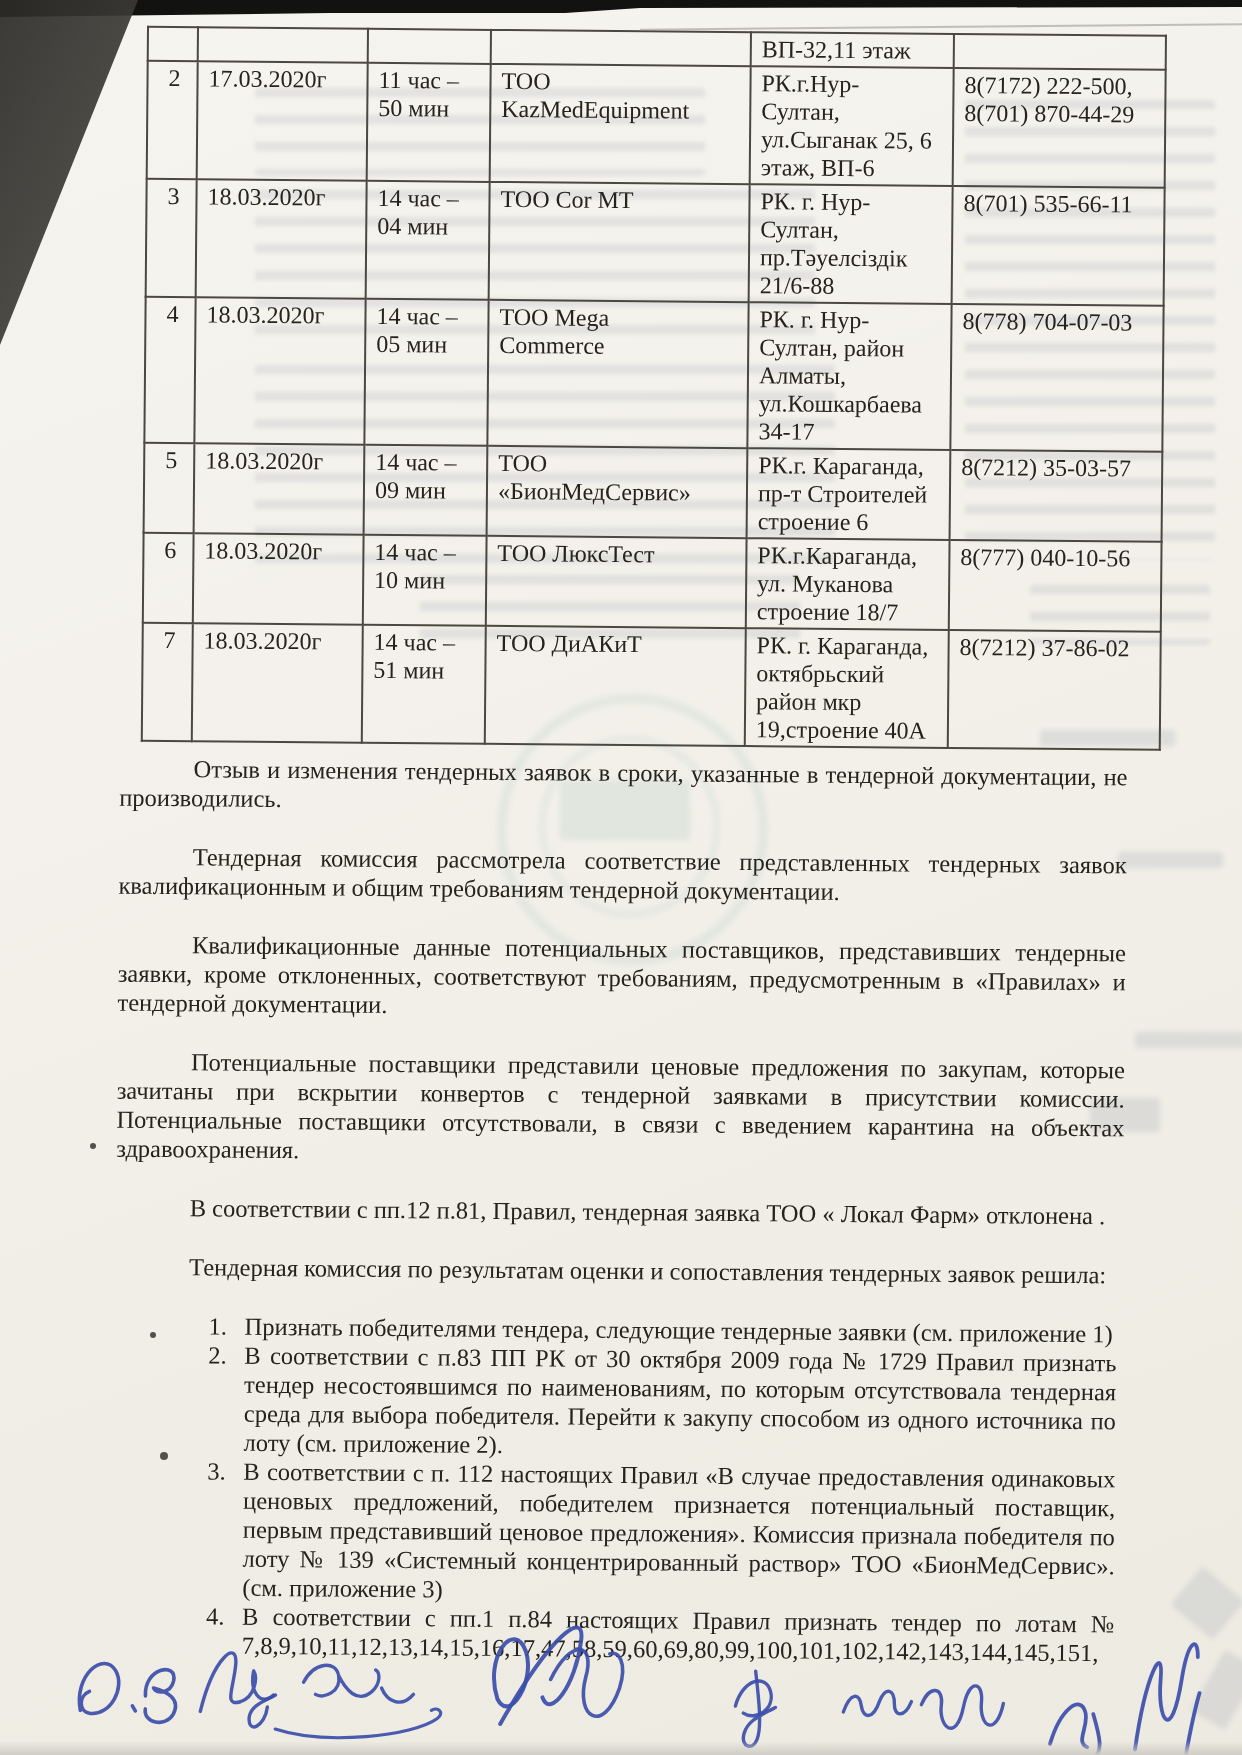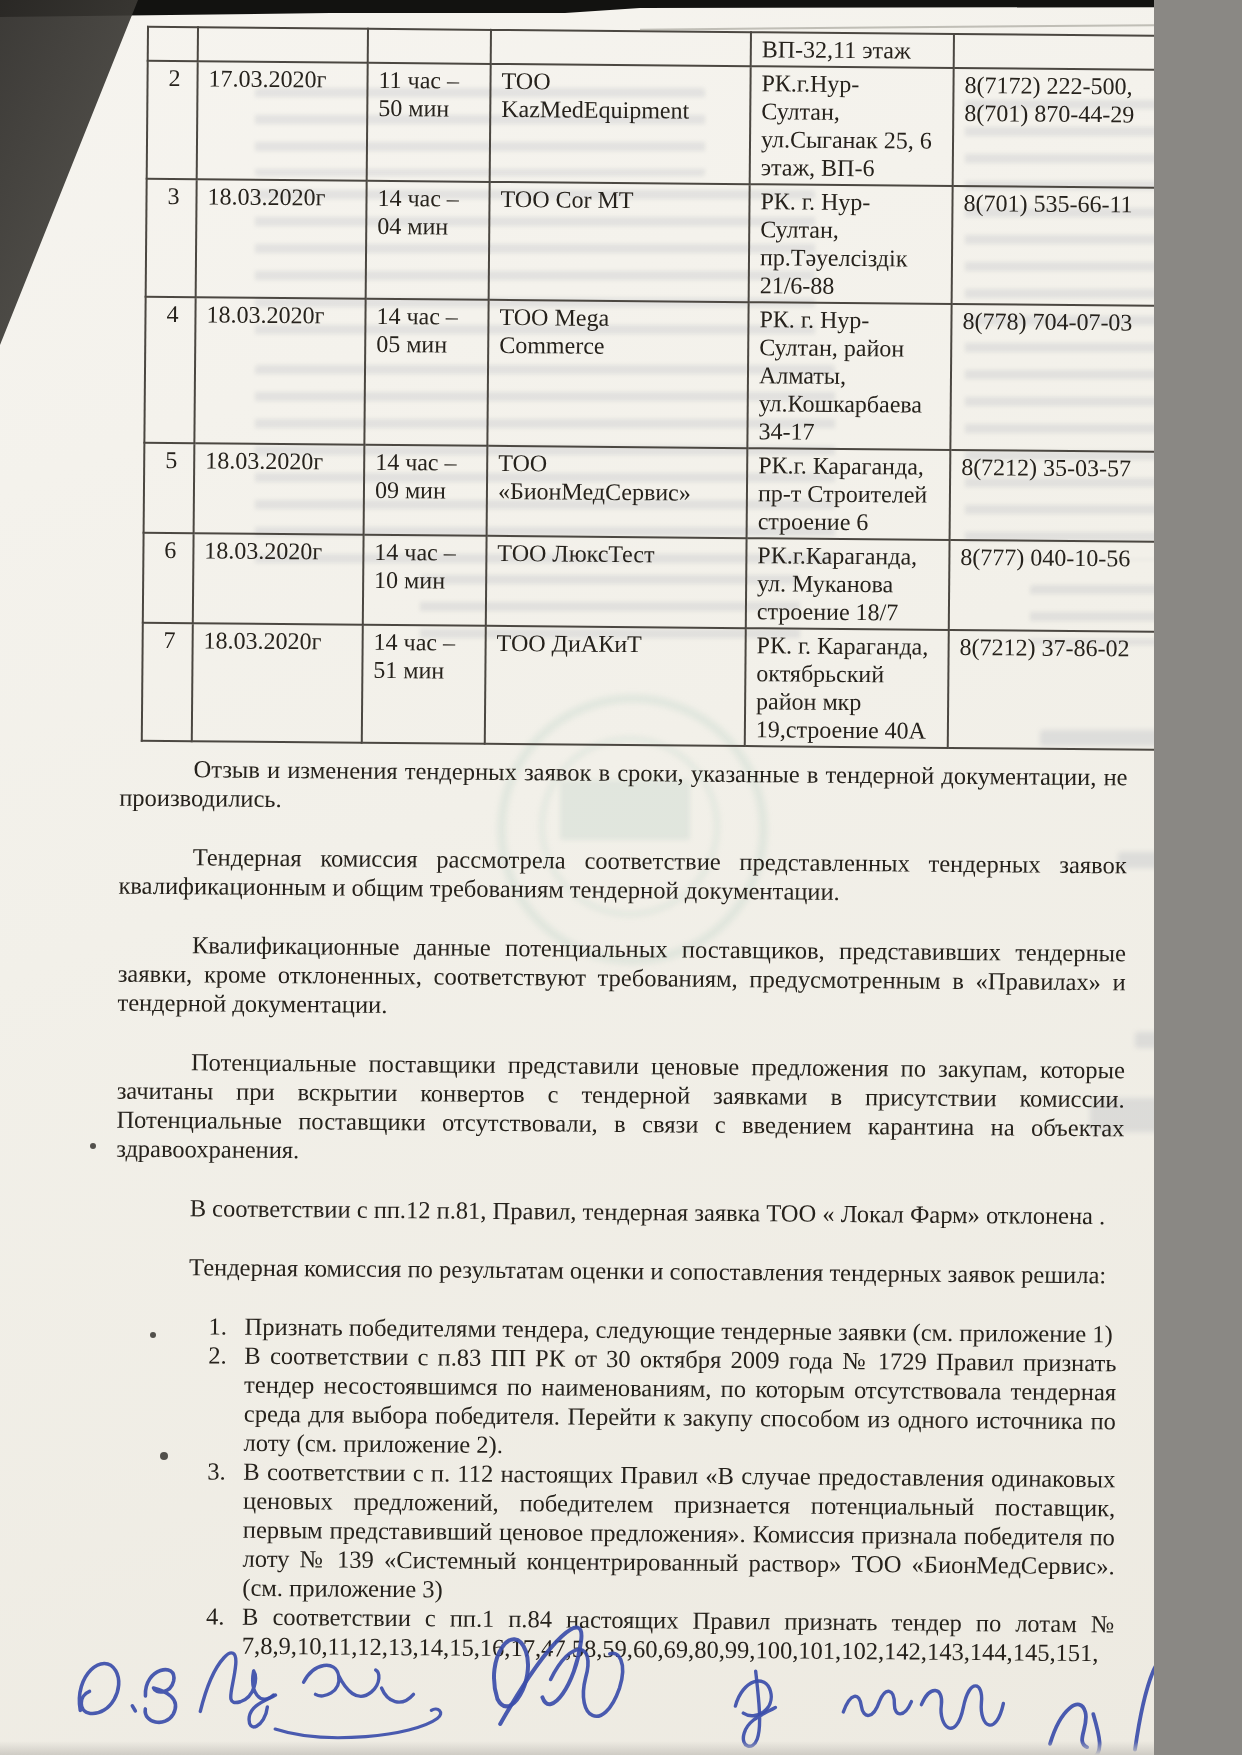--- a/index.html
+++ b/index.html
@@ -1,18 +1,18 @@
 <!DOCTYPE html>
 <html><head>
 <meta charset="utf-8">
 <style>
   html,body{margin:0;padding:0;}
   body{width:1242px;height:1755px;background:#8a8884;}
   .scan{
-    position:relative;width:1154px;height:1755px;overflow:hidden;
+    position:relative;width:1242px;height:1755px;overflow:hidden;
     background:linear-gradient(160deg,#f6f4ef 0%,#f2f0e9 45%,#edeae1 100%);
     font-family:"Liberation Serif","DejaVu Serif",serif;color:#26221c;
   }
   
   .top-band{position:absolute;left:0;top:0;width:1242px;height:18px;background:#121210;
     clip-path:polygon(0 0,1242px 0,1242px 7px,640px 8px,565px 13px,330px 13px,0 17px);}
   .corner-wedge{position:absolute;left:0;top:0;width:138px;height:345px;opacity:.92;
     background:linear-gradient(115deg,#2c2a27,#4c4a44);clip-path:polygon(0 0,100% 0,0 100%);}
   .edge-right-line{position:absolute;top:26px;left:640px;width:602px;height:2px;
     background:rgba(140,137,128,.5);transform:rotate(-0.5deg);}

